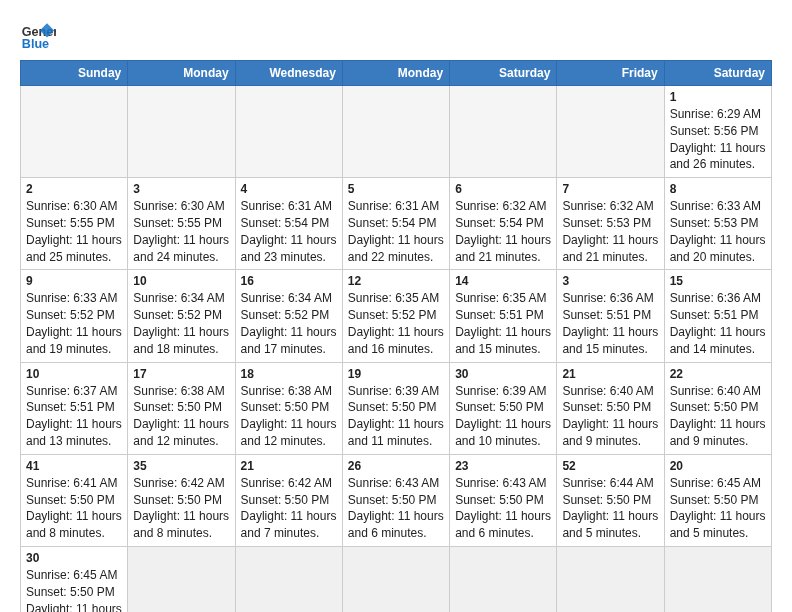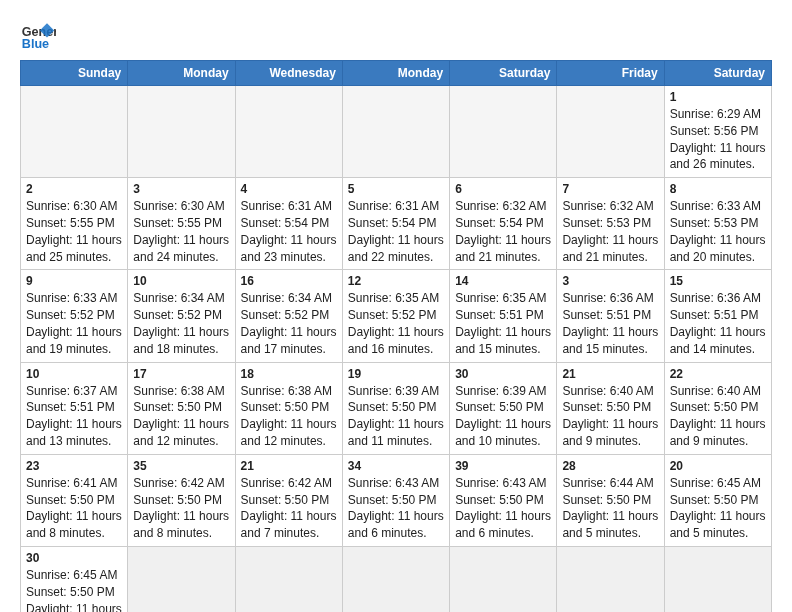--- a/index.html
+++ b/index.html
@@ -214,41 +214,41 @@
             <span class="day-num">21</span>
             <div class="day-info">Sunrise: 6:40 AM<br>Sunset: 5:50 PM<br>Daylight: 11 hours<br>and 9 minutes.</div>
           </td>
           <td>
             <span class="day-num">22</span>
             <div class="day-info">Sunrise: 6:40 AM<br>Sunset: 5:50 PM<br>Daylight: 11 hours<br>and 9 minutes.</div>
           </td>
         </tr>
         <tr>
           <td>
-            <span class="day-num">23</span>
+            <span class="day-num">41</span>
             <div class="day-info">Sunrise: 6:41 AM<br>Sunset: 5:50 PM<br>Daylight: 11 hours<br>and 8 minutes.</div>
           </td>
           <td>
             <span class="day-num">35</span>
             <div class="day-info">Sunrise: 6:42 AM<br>Sunset: 5:50 PM<br>Daylight: 11 hours<br>and 8 minutes.</div>
           </td>
           <td>
             <span class="day-num">21</span>
             <div class="day-info">Sunrise: 6:42 AM<br>Sunset: 5:50 PM<br>Daylight: 11 hours<br>and 7 minutes.</div>
           </td>
           <td>
-            <span class="day-num">34</span>
+            <span class="day-num">26</span>
             <div class="day-info">Sunrise: 6:43 AM<br>Sunset: 5:50 PM<br>Daylight: 11 hours<br>and 6 minutes.</div>
           </td>
           <td>
-            <span class="day-num">39</span>
+            <span class="day-num">23</span>
             <div class="day-info">Sunrise: 6:43 AM<br>Sunset: 5:50 PM<br>Daylight: 11 hours<br>and 6 minutes.</div>
           </td>
           <td>
-            <span class="day-num">28</span>
+            <span class="day-num">52</span>
             <div class="day-info">Sunrise: 6:44 AM<br>Sunset: 5:50 PM<br>Daylight: 11 hours<br>and 5 minutes.</div>
           </td>
           <td>
             <span class="day-num">20</span>
             <div class="day-info">Sunrise: 6:45 AM<br>Sunset: 5:50 PM<br>Daylight: 11 hours<br>and 5 minutes.</div>
           </td>
         </tr>
         <tr>
           <td>
             <span class="day-num">30</span>

